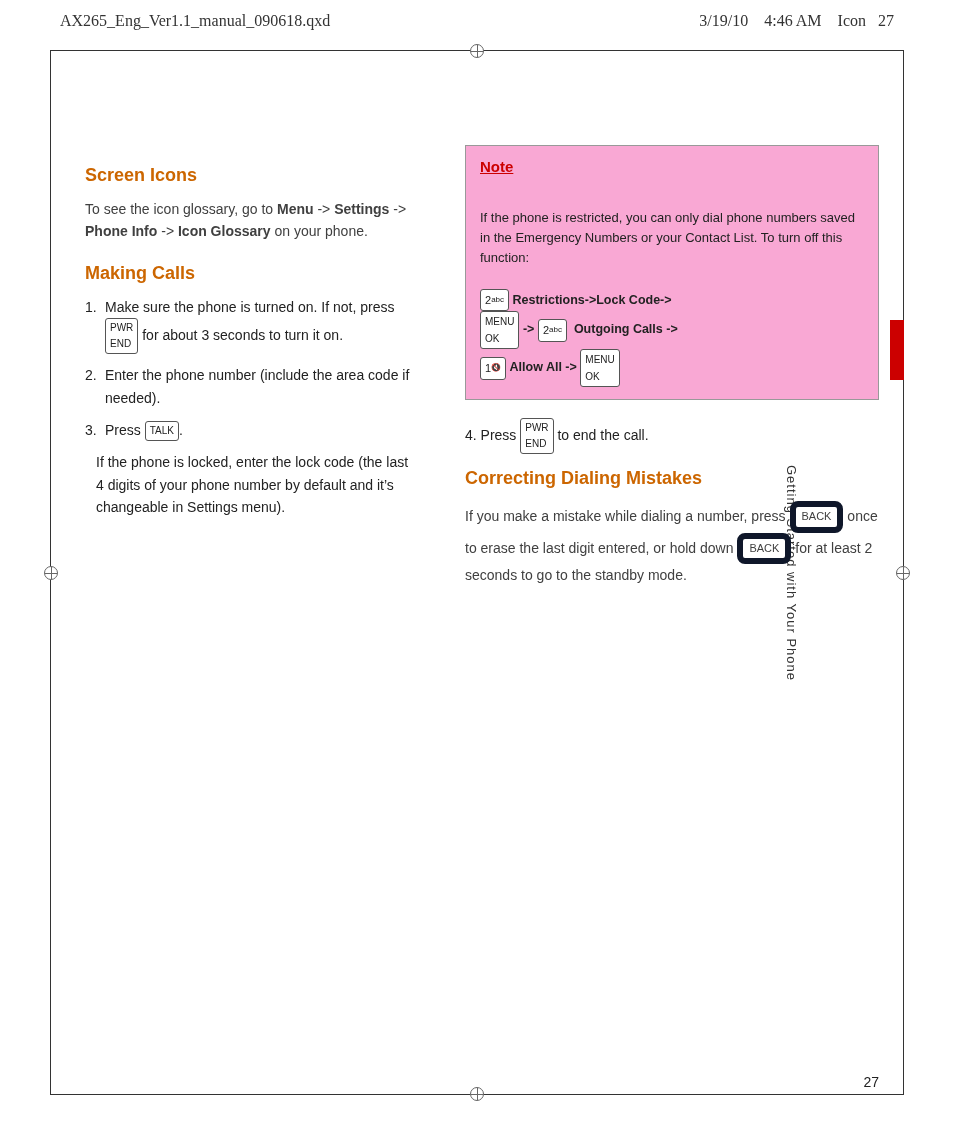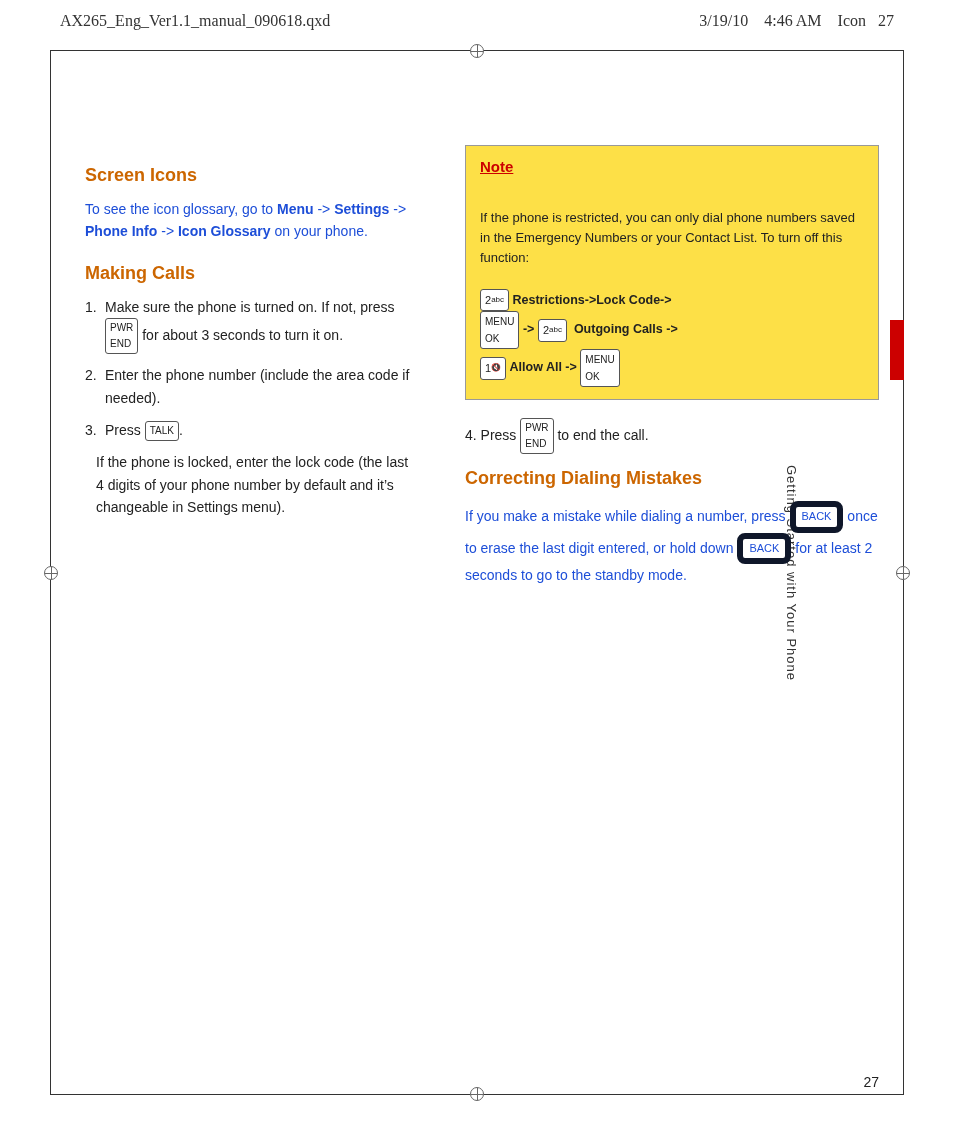--- a/index.html
+++ b/index.html
@@ -136,21 +136,21 @@
       font-size: 18px;
       color: #cc6600;
       font-weight: bold;
       margin-bottom: 12px;
     }
 
     
     .body-text {
       font-size: 14px;
       line-height: 1.6;
-      color: #1d4ed8;
+      color: #404040;
       margin-bottom: 16px;
     }
 
     .body-text strong, b {
       font-weight: bold;
     }
 
     
     .making-calls-heading {
       font-size: 18px;
@@ -184,21 +184,21 @@
       margin-left: 11px;
       margin-top: 8px;
       font-size: 14px;
       line-height: 1.6;
       color: #222;
     }
 
     
     .note-box {
       border: 1.5px solid #999;
-      background: #fde047;
+      background: #f9a8d4;
       padding: 12px 14px;
       margin-bottom: 18px;
     }
     .note-title {
       font-size: 15px;
       font-weight: bold;
       color: #cc0000;
       text-decoration: underline;
       margin-bottom: 8px;
     }

